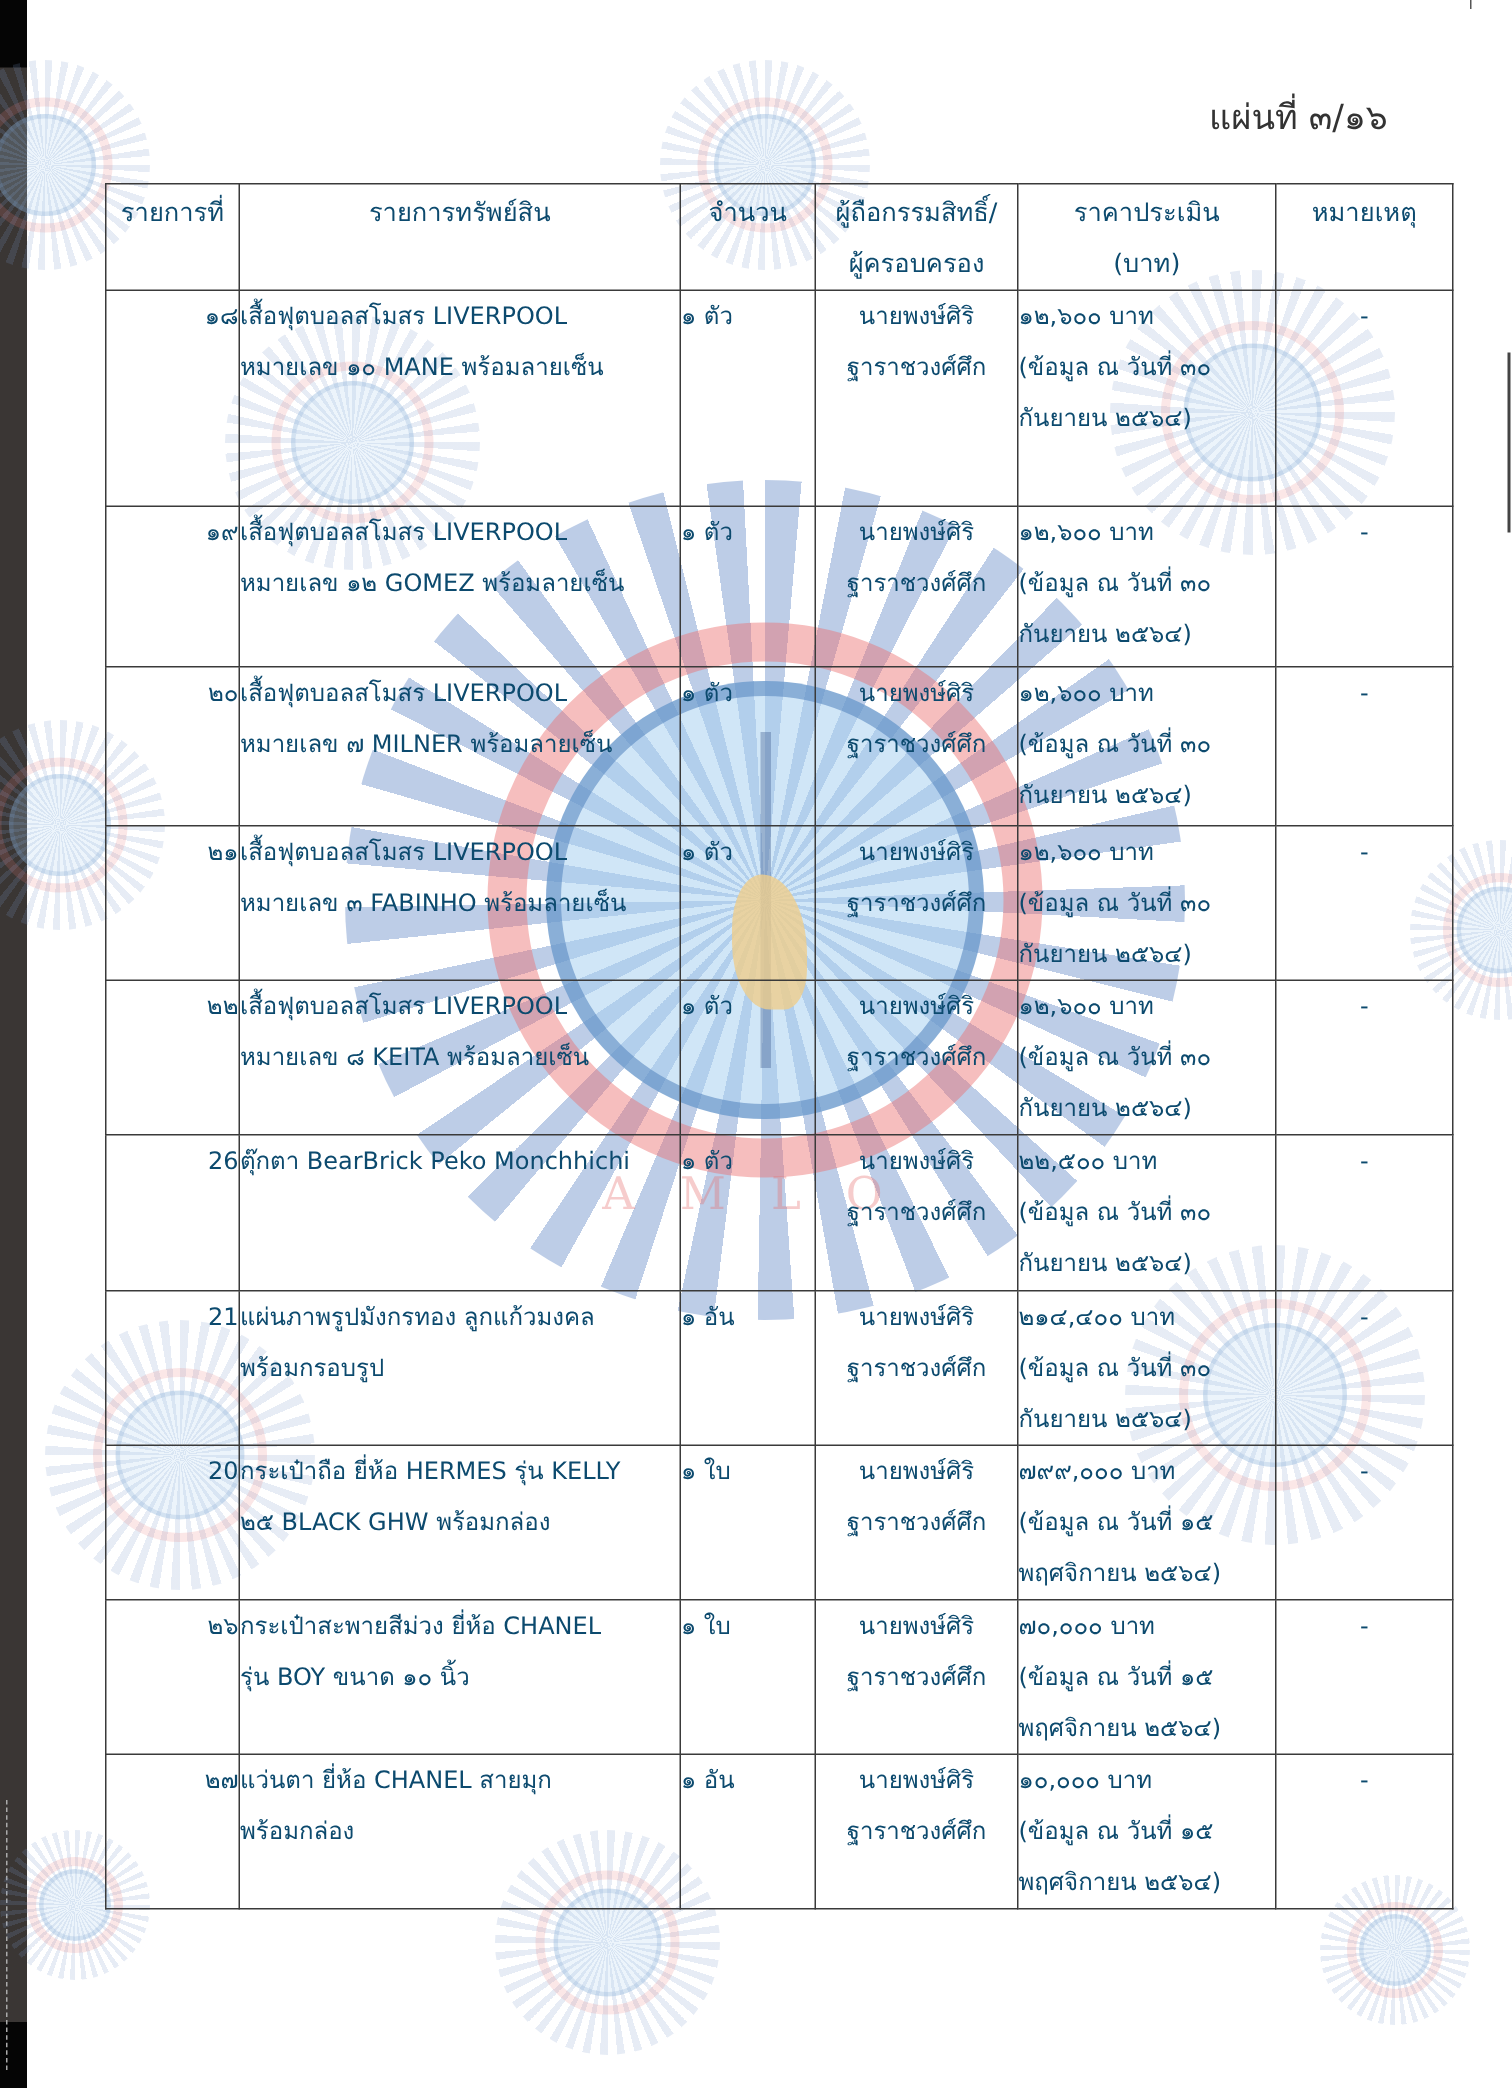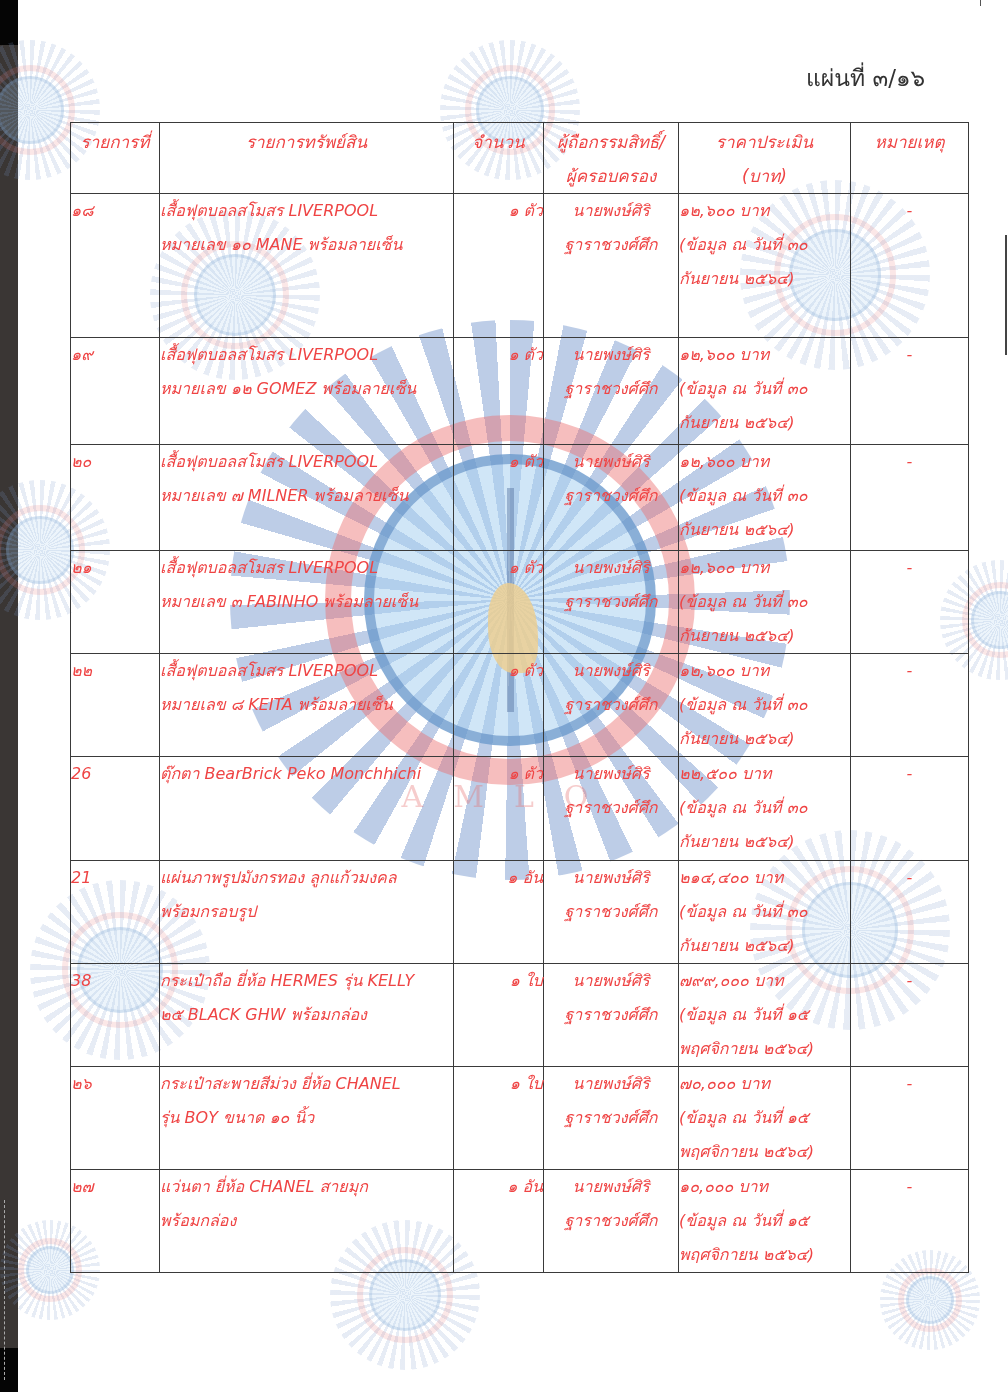--- a/index.html
+++ b/index.html
@@ -55,32 +55,31 @@
     font-family:"DejaVu Serif", serif; font-size:30px; letter-spacing:30px;
     color:rgba(230,110,110,0.35);
   }
 
   .page-number {
     position:absolute; left:806px; top:60px; font-size:23px; color:#333;
   }
 
   table.assets {
     position:absolute; left:70px; top:122px; width:898px;
-    border-collapse:collapse; table-layout:fixed; font-size:16px; color:#ef4444;
+    border-collapse:collapse; table-layout:fixed; font-size:16px; color:#0c4a6e;
     z-index:2;
-    font-style:italic;
   }
   table.assets th, table.assets td {
     border:1.2px solid #3a3a3a; vertical-align:top; padding:0;
     line-height:34px;
   }
   table.assets th { font-weight:normal; text-align:center; height:64px; padding-top:2px; font-size:17px; }
-  td.c-no { text-align:left; padding-top:4px; }
+  td.c-no { text-align:right; padding-top:4px; }
   td.c-desc { text-align:left; padding:4px 6px 0 8px; }
-  td.c-qty { text-align:right; padding-top:4px;margin-top:36px; }
+  td.c-qty { text-align:left; padding-top:4px;margin-top:36px; }
   td.c-owner { text-align:center; padding-top:4px;margin-top:43px; }
   td.c-price { text-align:left; padding-top:4px; }
   td.c-note { text-align:center; padding-top:4px; }
   .line { display:block; white-space:nowrap; }
 </style>
 </head>
 <body>
 
 <div class="scan-edge-left">
   <div class="blk-top"></div>
@@ -303,21 +302,21 @@
           <span class="line">ฐาราชวงศ์ศึก</span>
         </td>
       <td class="c-price">
           <span class="line">๒๑๔,๔๐๐ บาท</span>
           <span class="line">(ข้อมูล ณ วันที่ ๓๐</span>
           <span class="line">กันยายน ๒๕๖๔)</span>
         </td>
       <td class="c-note">-</td>
     </tr>
     <tr style="height:96px">
-      <td class="c-no">38</td>
+      <td class="c-no">20</td>
       <td class="c-desc">
           <span class="line">กระเป๋าถือ ยี่ห้อ HERMES รุ่น KELLY</span>
           <span class="line">๒๕ BLACK GHW พร้อมกล่อง</span>
         </td>
       <td class="c-qty">๑ ใบ</td>
       <td class="c-owner">
           <span class="line">นายพงษ์ศิริ</span>
           <span class="line">ฐาราชวงศ์ศึก</span>
         </td>
       <td class="c-price">

